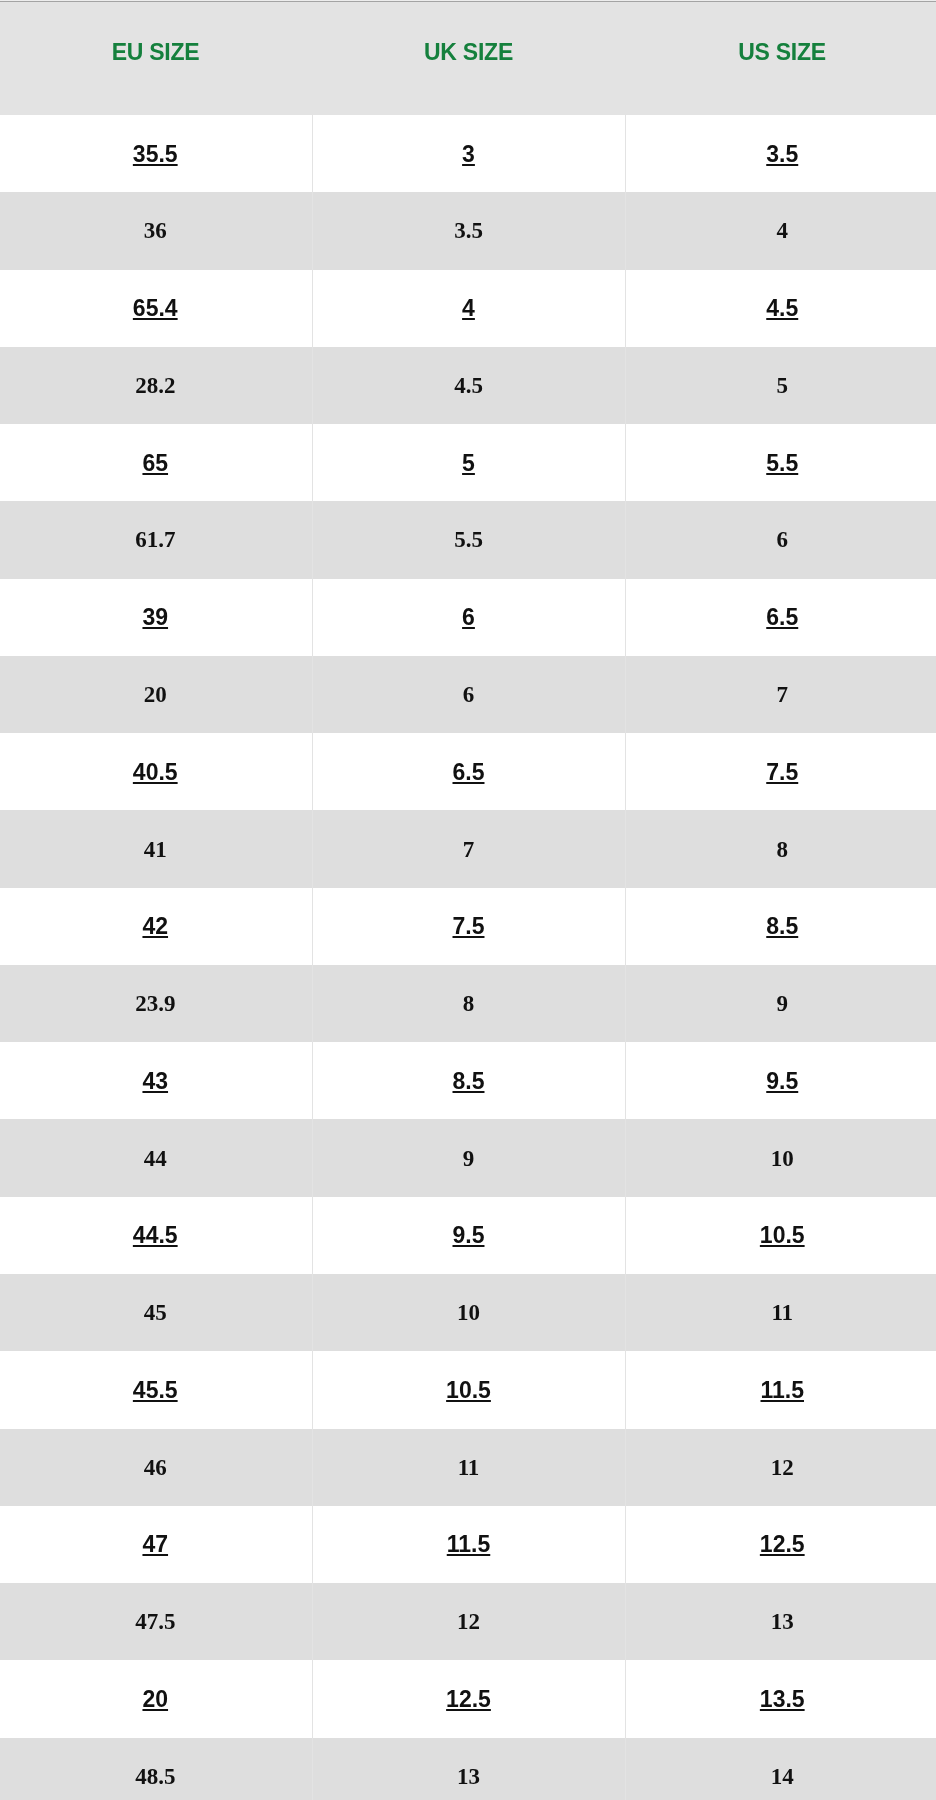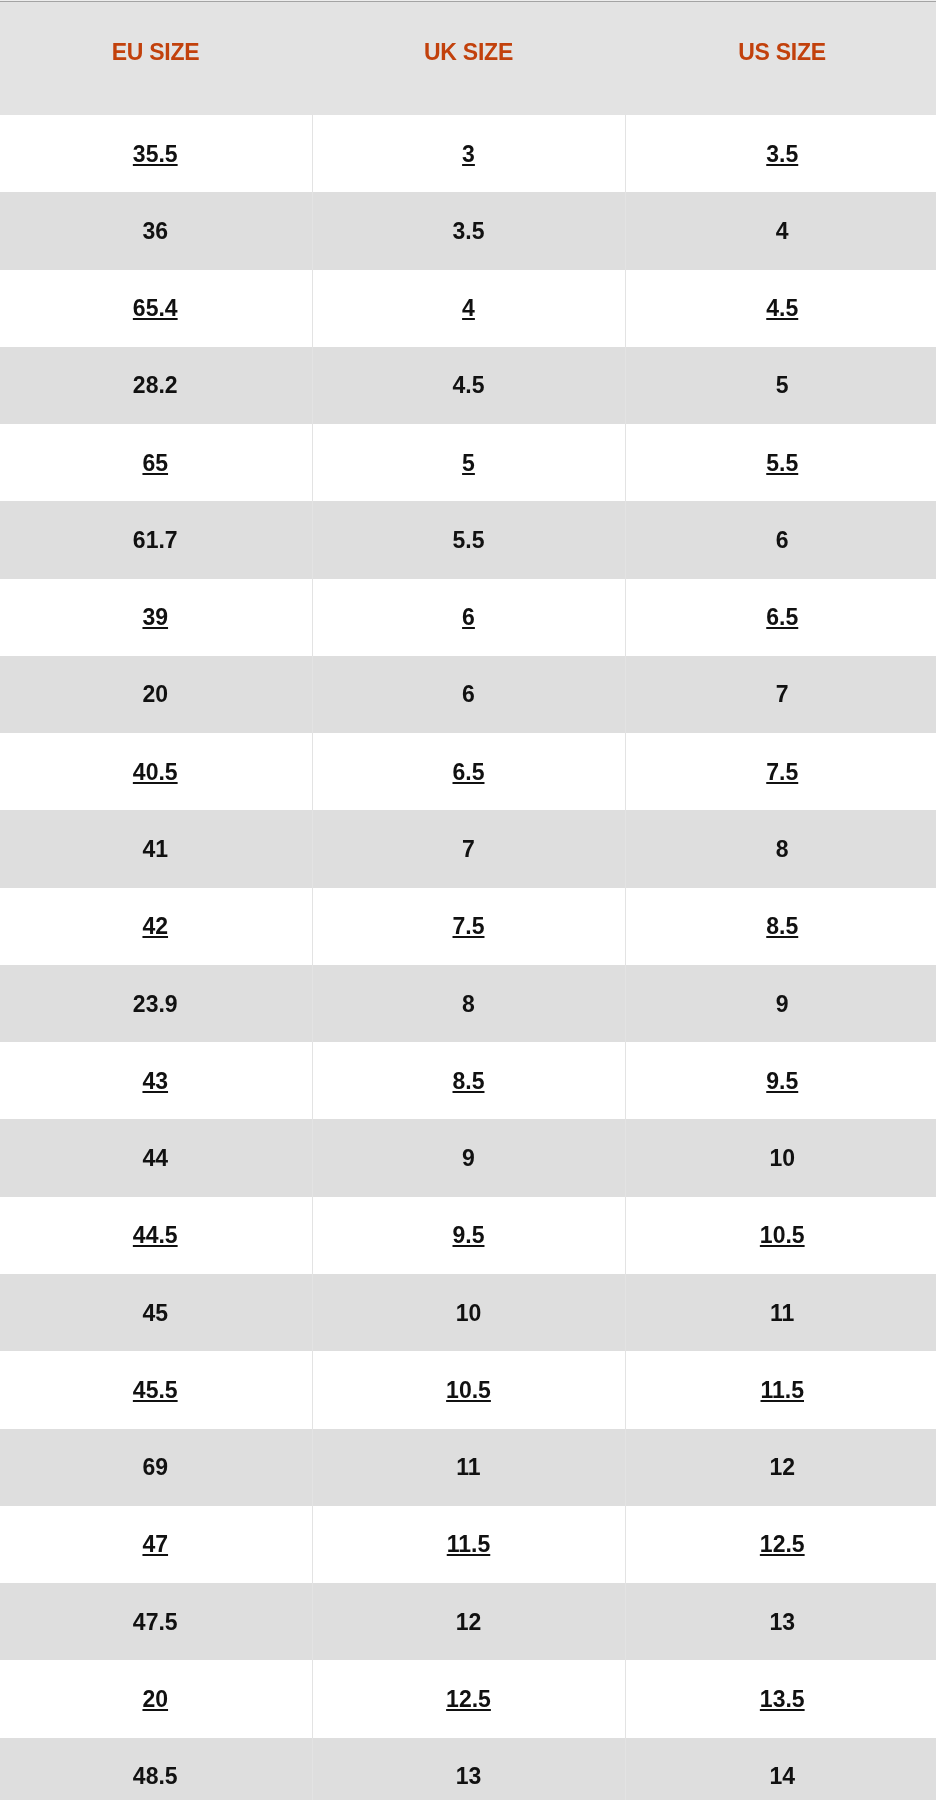--- a/index.html
+++ b/index.html
@@ -34,21 +34,21 @@
     width: 940px;
     margin-left: -1px;
     border-collapse: collapse;
     table-layout: fixed;
   }
   .size-table col.c1 { width: 313px; }
   .size-table col.c2 { width: 313px; }
   .size-table col.c3 { width: 314px; }
   thead th {
     background: #e3e3e3;
-    color: #c2410c;
+    color: #15803d;
     font-size: 23px;
     font-weight: bold;
     letter-spacing: -0.25px;
     height: 113px;
     box-sizing: border-box;
     text-align: center;
     vertical-align: middle;
     padding: 0 0 13px 0;
     border: none;
   }
@@ -58,21 +58,21 @@
     padding: 1px 0 0 0;
     text-align: center;
     vertical-align: middle;
     font-size: 23px;
     font-weight: bold;
     color: #111111;
     border-right: 1px solid #e3e3e3;
   }
   tbody td:last-child { border-right: none; }
   tbody tr.odd td { background: #ffffff; text-decoration: underline; }
-  tbody tr.even td { background: #dedede; }
+  tbody tr.even td { background: #dedede; font-family: Liberation Serif, serif; }
   thead th, tbody td { filter: opacity(1); }
 </style>
 </head>
 <body>
 
 <div class="page">
 <div class="table-top-rule"></div>
 <table class="size-table">
   <colgroup>
         <col class="c1">
@@ -166,21 +166,21 @@
           <td>45</td>
           <td>10</td>
           <td>11</td>
         </tr>
         <tr class="odd">
           <td>45.5</td>
           <td>10.5</td>
           <td>11.5</td>
         </tr>
         <tr class="even">
-          <td>69</td>
+          <td>46</td>
           <td>11</td>
           <td>12</td>
         </tr>
         <tr class="odd">
           <td>47</td>
           <td>11.5</td>
           <td>12.5</td>
         </tr>
         <tr class="even">
           <td>47.5</td>

